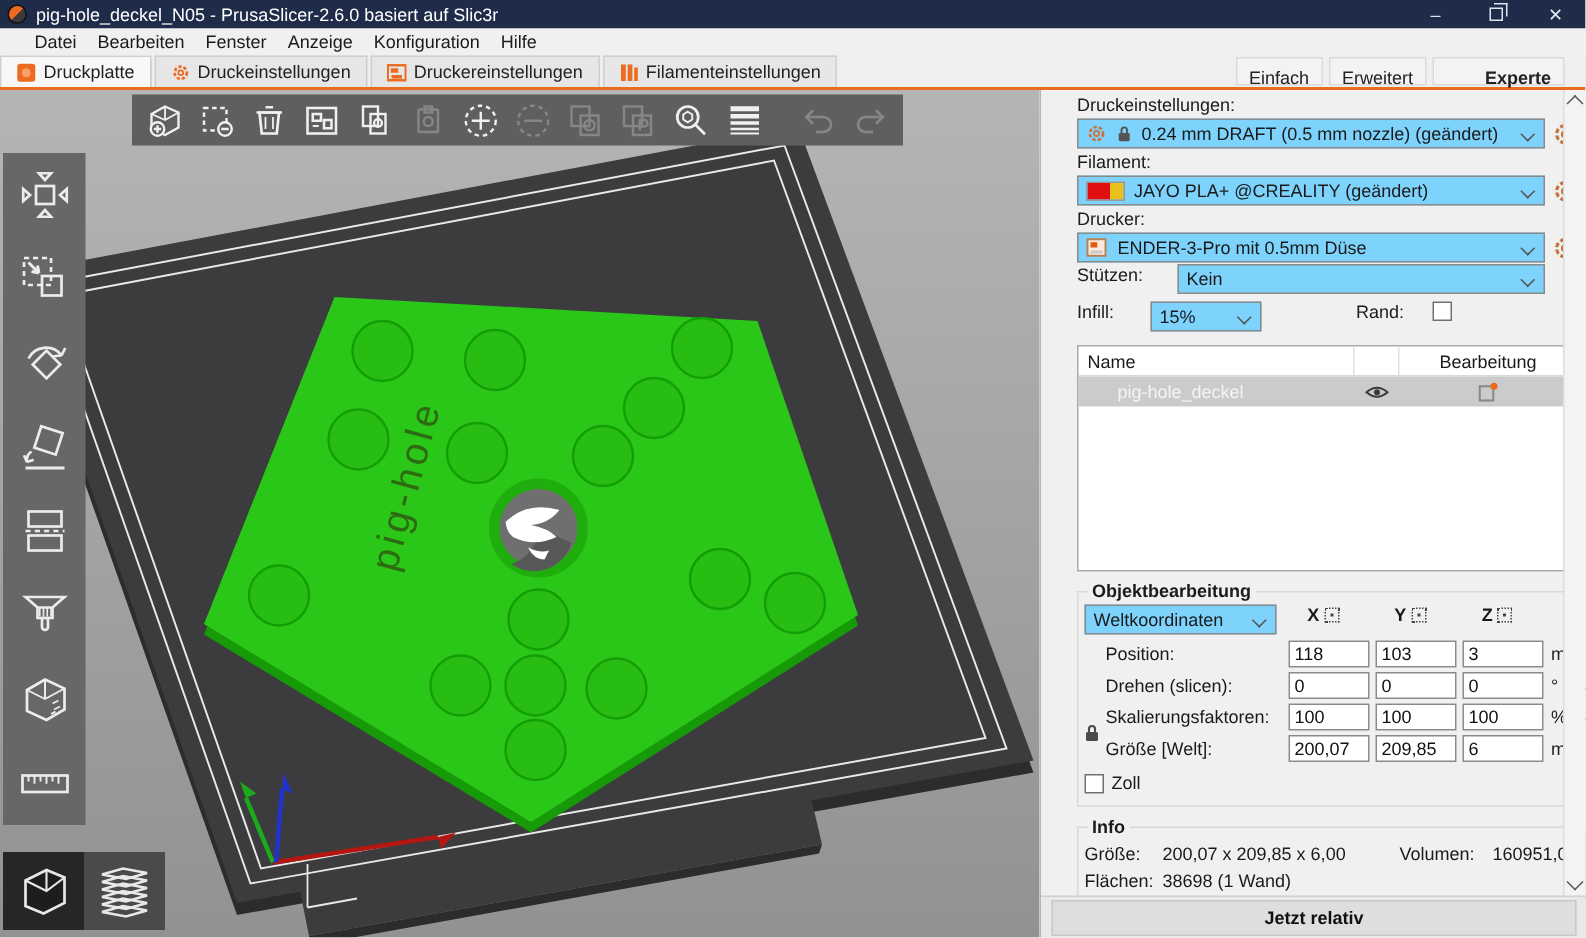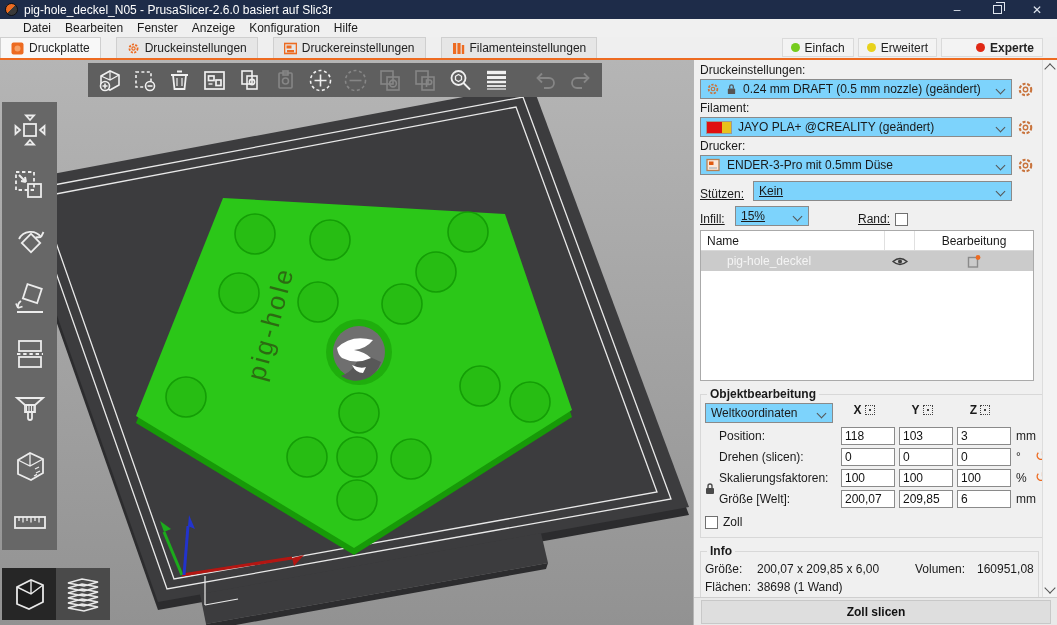--- a/index.html
+++ b/index.html
@@ -21,26 +21,26 @@
 
   
   .menubar { position:absolute; left:0; top:19px; width:100%; height:18px; background:#f0f0f0;
              display:flex; align-items:center; font-size:12px; color:#1a1a1a; padding-left:16px; }
   .menuitem { padding:0 7px; height:100%; display:flex; align-items:center; }
 
   
   .tabbar { position:absolute; left:0; top:37px; width:100%; height:23px; background:#efefef;
             display:flex; align-items:flex-end; border-bottom:2px solid #ED6B21; }
   .tab { height:21px; display:flex; align-items:center; gap:5px; padding:0 10px; font-size:12px;
-         background:#e6e6e6; border:1px solid #cfcfcf; border-bottom:none; margin-right:15px; color:#222; }
+         background:#e6e6e6; border:1px solid #cfcfcf; border-bottom:none; margin-right:2px; color:#222; }
   .tab.active { background:#f8f8f8; box-shadow:0 3px 0 0 #ED6B21; font-weight:normal; }
   .tabicon { width:13px; height:13px; display:inline-block; }
   .modes { margin-left:auto; display:flex; align-items:center; gap:4px; padding-right:14px; height:21px; }
-  .mode { display:flex; align-items:center; gap:5px; background:#f3f3f3; border:1px solid #dadada;
-          font-size:12px; padding:1px 8px; height:19px; color:#222; }
+  .mode { display:flex; align-items:flex-end; gap:5px; background:#f3f3f3; border:1px solid #dadada;
+          font-size:12px; padding:1px 8px; height:19px; color:#222;flex-direction:column; }
   .mode .dot { width:9px; height:9px; border-radius:50%; }
   .mode.active { font-weight:bold;padding-left:34px; }
 
   
   .main { position:absolute; left:0; top:60px; width:1057px; height:565px; }
   .viewport { position:absolute; left:0; top:0; width:693px; height:565px;
               background:linear-gradient(#b5b5b5,#929292); overflow:hidden; }
   .scene { position:absolute; left:0; top:0; }
 
   
@@ -50,31 +50,31 @@
   .toolbar-left { position:absolute; left:2px; top:42px; width:55px; background:#676767;
                   display:flex; flex-direction:column; }
   .licon { width:55px; height:56px; display:flex; align-items:center; justify-content:center; }
   .viewmode { position:absolute; left:2px; top:508px; background:#4a4a4a; display:flex; }
   .vmbtn { width:54px; height:52px; display:flex; align-items:center; justify-content:center; }
   .vmbtn.active { background:#262626; }
 
   
   .sidepanel { position:absolute; left:693px; top:0; width:364px; height:565px; background:#f0f0f0;
                border-left:1px solid #b5b5b5; font-size:12px; color:#1a1a1a; }
-  .panelbody { position:absolute; left:6px; top:2px; width:334px; }
+  .panelbody { position:absolute; left:24px; top:2px; width:334px; }
   .plabel { height:15px; line-height:15px; margin-top:1px; }
   .comborow { display:flex; align-items:center; gap:5px; height:22px; }
   .combo { flex:1; height:20px; background:#7dd3fc; border:1px solid #8a8a8a; display:flex;
            align-items:center; padding:0 5px; gap:6px; position:relative; }
   .combo .ctext { flex:1; white-space:nowrap; overflow:hidden; }
   .chev-down { width:7px; height:7px; border-right:1.4px solid #555; border-bottom:1.4px solid #555;
                transform:rotate(45deg); margin-right:2px; flex:none; }
   .swatch { width:26px; height:13px; flex:none;
             background:linear-gradient(90deg,#e01010 0 62%,#e8c11c 62% 100%); border:1px solid #999; }
-  .inline-row { display:flex; align-items:flex-end; height:25px; gap:5px;text-decoration:underline; }
+  .inline-row { display:flex; align-items:flex-start; height:25px; gap:19px; }
   .gearbtn { width:17px; height:17px; flex:none; }
 
   
   .objtable { margin-top:4px; height:151px; background:#fff; border:1px solid #aaa; }
   .objhead { display:flex; height:20px; border-bottom:1px solid #d9d9d9; align-items:center; }
   .objhead .c1 { flex:1; padding-left:6px; border-right:1px solid #e0e0e0; height:100%; line-height:20px; }
   .objhead .c2 { width:30px; border-right:1px solid #e0e0e0; height:100%; }
   .objhead .c3 { width:118px; text-align:center; line-height:20px; }
   .objrow { display:flex; height:20px; align-items:center; background:#cbcbcb; color:#f4f4f4; }
   .objrow .c1 { flex:1; padding-left:26px; white-space:nowrap; overflow:hidden; }
@@ -612,17 +612,17 @@
           </div>
         </fieldset>
       </div>
 
       <div class="vscroll">
         <span class="sarr up"></span>
         <span class="sarr down"></span>
       </div>
 
       <div class="slicebar">
-        <div class="slicebtn">Zoll slicen</div>
+        <div class="slicebtn">Jetzt relativ</div>
       </div>
     </div>
   </div>
 </div>
 
 </body></html>

